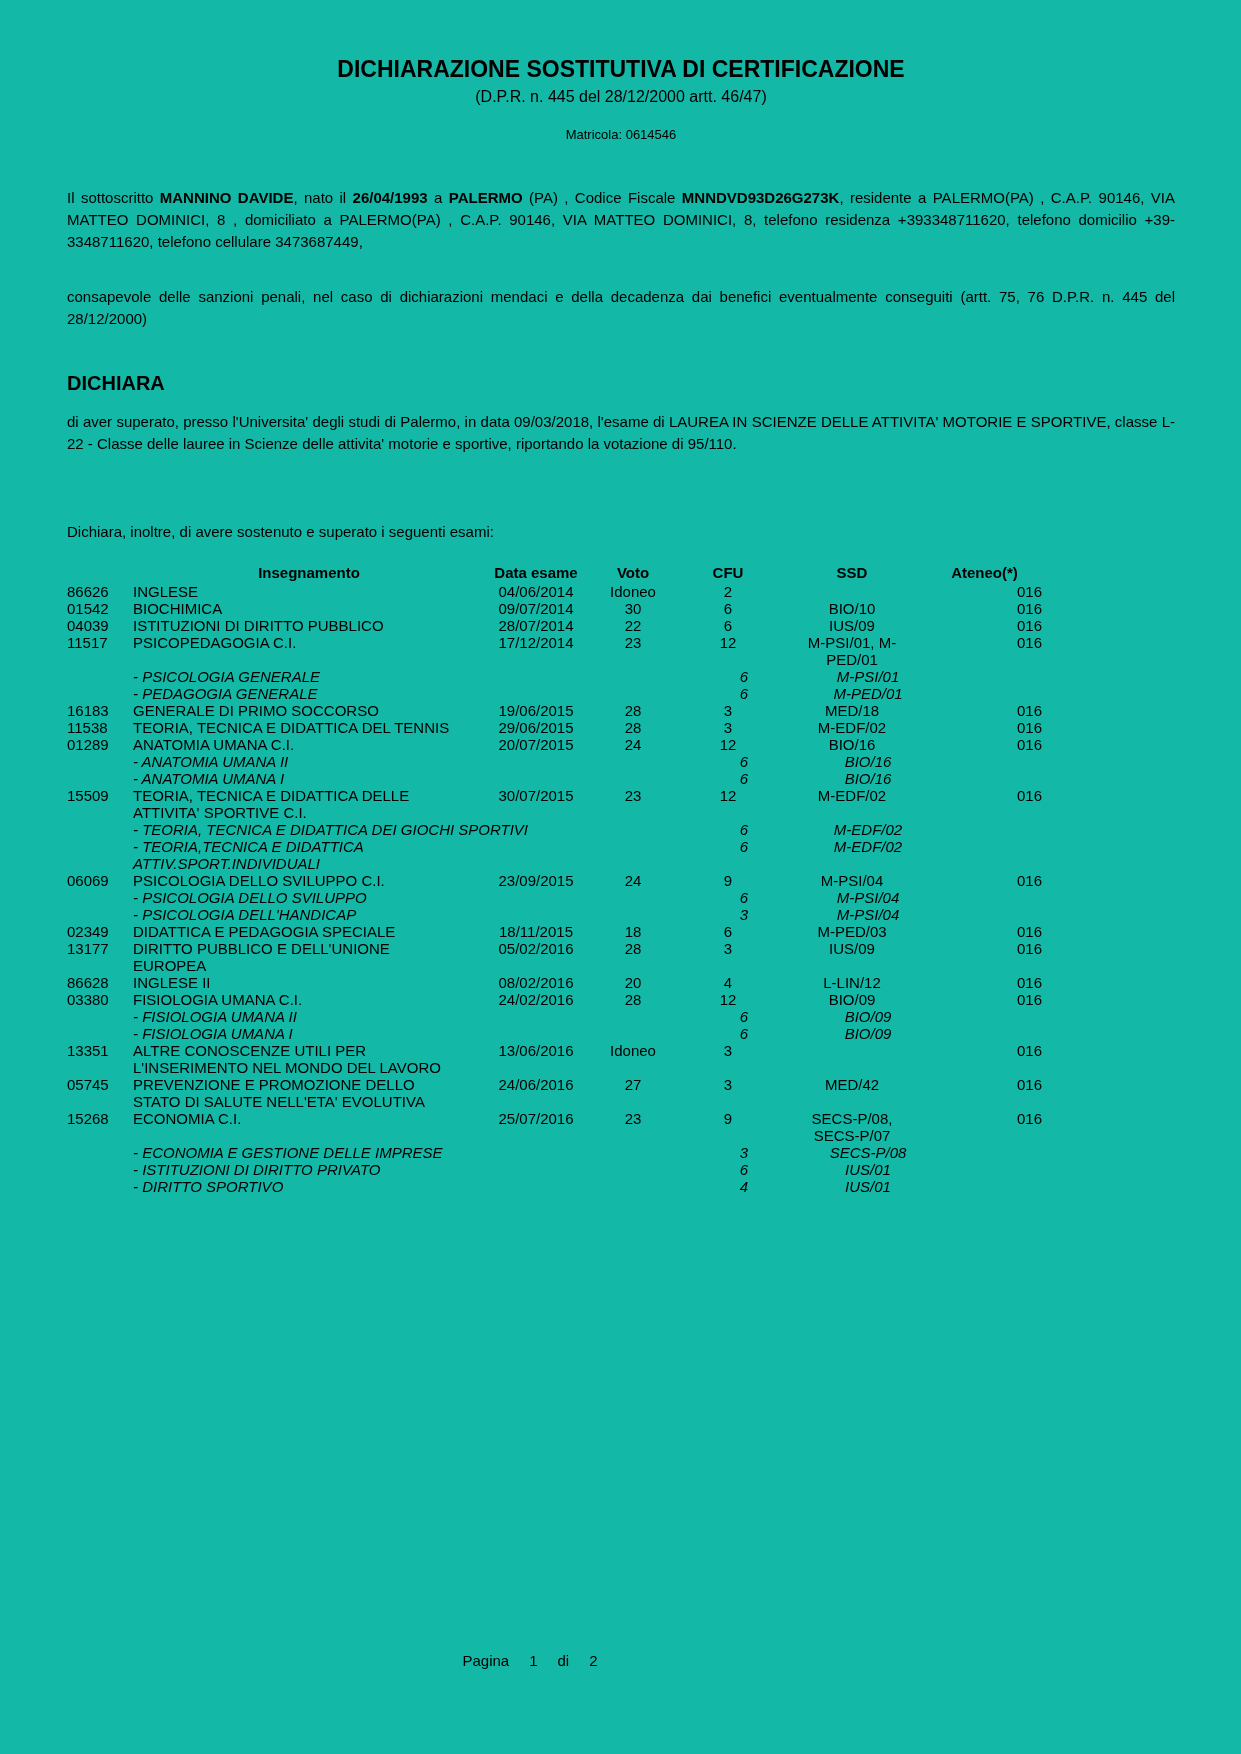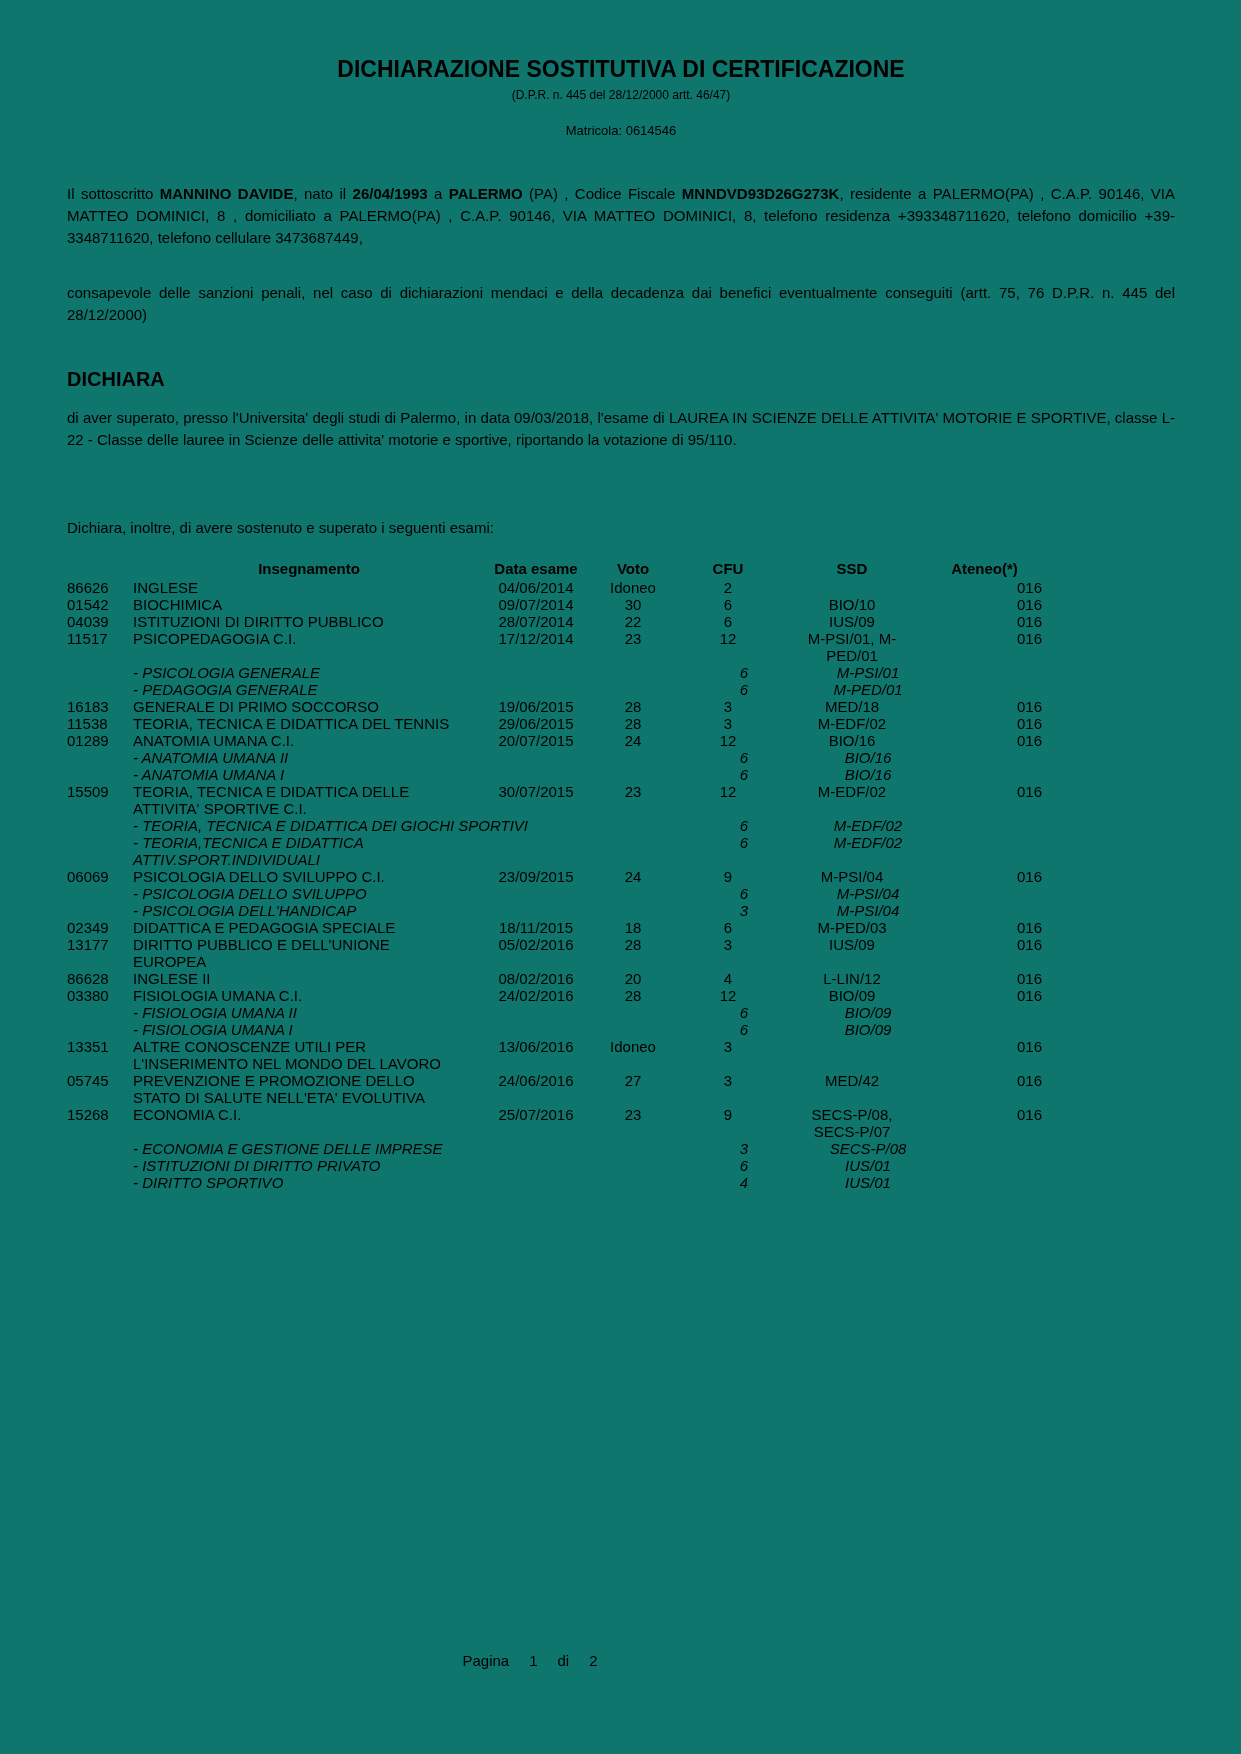--- a/index.html
+++ b/index.html
@@ -1,35 +1,35 @@
 <!DOCTYPE html>
 <html><head>
 <meta charset="utf-8">
 <style>
   html, body { margin: 0; padding: 0; background: #ffffff; }
   .page {
     position: relative;
     width: 1241px;
     height: 1754px;
-    background: #0f766e;
+    background: #14b8a6;
     color: #000000;
     font-family: "Liberation Sans", sans-serif;
     overflow: hidden;
     box-sizing: border-box;
   }
   .content { padding: 56px 66px 0 67px; }
 
   .title {
     font-size: 23px;
     font-weight: bold;
     text-align: center;
     margin: 0;
   }
   .subtitle {
-    font-size: 12px;
+    font-size: 16px;
     text-align: center;
     margin-top: 5px;
   }
   .matricola {
     font-size: 13px;
     text-align: center;
     margin-top: 21px;
   }
 
   .para {

